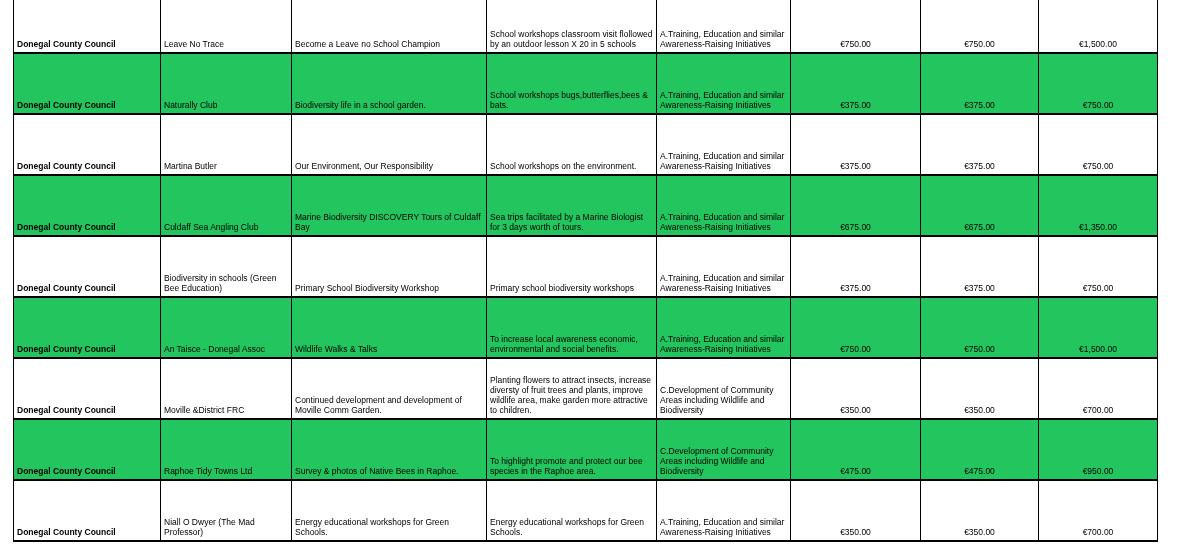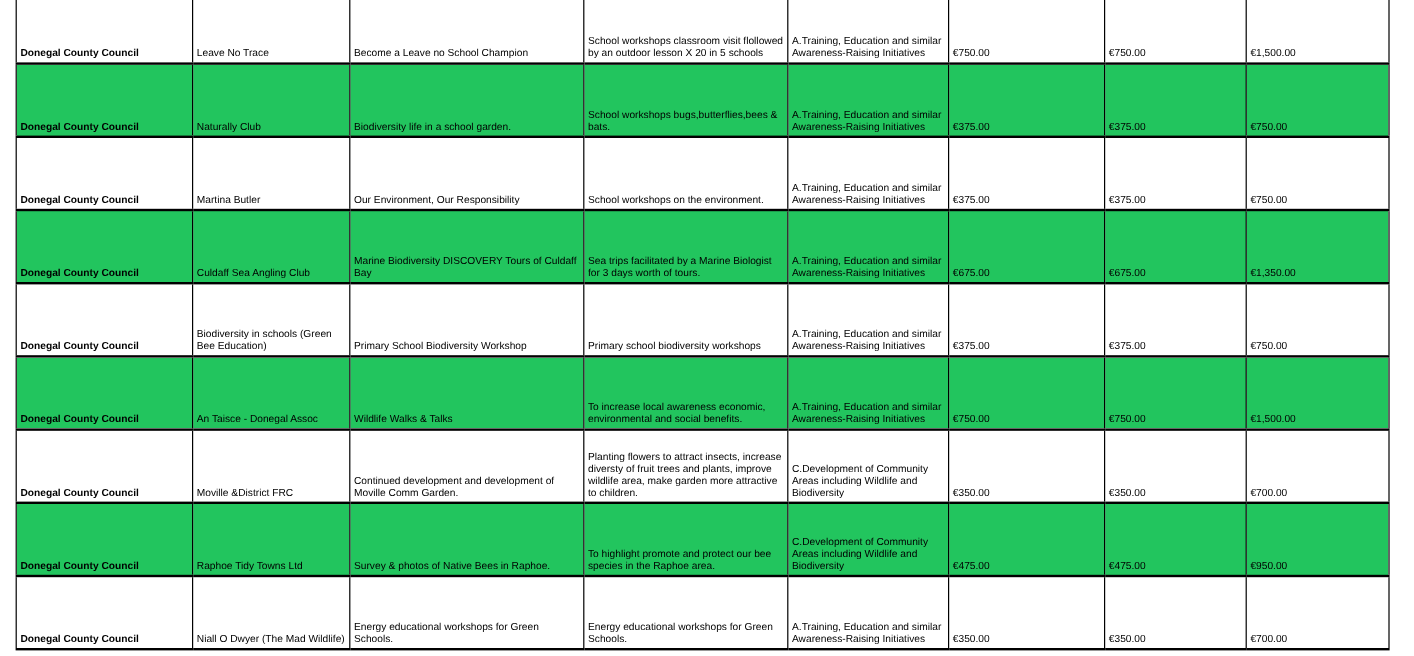--- a/index.html
+++ b/index.html
@@ -34,21 +34,21 @@
     color: #000000;
     overflow: hidden;
     word-wrap: break-word;
     background: #ffffff;
   }
   table.grants-table tr { height: 61px; }
   table.grants-table tr.first-row { height: 53px; }
   table.grants-table tr.first-row td { border-top: none; margin-top: 15px; }
   table.grants-table tr.shaded td { background: #22c55e; }
   td.council { font-weight: bold; }
-  td.money { text-align: left; }
+  td.money { text-align: center; }
   col.c1 { width: 147px; }
   col.c2 { width: 131px; }
   col.c3 { width: 195px; }
   col.c4 { width: 170px; }
   col.c5 { width: 134px; }
   col.c6 { width: 130px; }
   col.c7 { width: 118px; }
   col.c8 { width: 119px; }
 </style>
 </head>
@@ -142,21 +142,21 @@
           <td>Raphoe Tidy Towns Ltd</td>
           <td>Survey &amp; photos of Native Bees in Raphoe.</td>
           <td>To highlight promote and protect our bee species in the Raphoe area.</td>
           <td>C.Development of Community Areas including Wildlife and Biodiversity</td>
           <td class="money">€475.00</td>
           <td class="money">€475.00</td>
           <td class="money">€950.00</td>
         </tr>
         <tr>
           <td class="council">Donegal County Council</td>
-          <td>Niall O Dwyer (The Mad Wildlife)</td>
+          <td>Niall O Dwyer (The Mad Professor)</td>
           <td>Energy educational workshops for Green Schools.</td>
           <td>Energy educational workshops for Green Schools.</td>
           <td>A.Training, Education and similar Awareness-Raising Initiatives</td>
           <td class="money">€350.00</td>
           <td class="money">€350.00</td>
           <td class="money">€700.00</td>
         </tr>
       </tbody>
   </table>
 </div>

